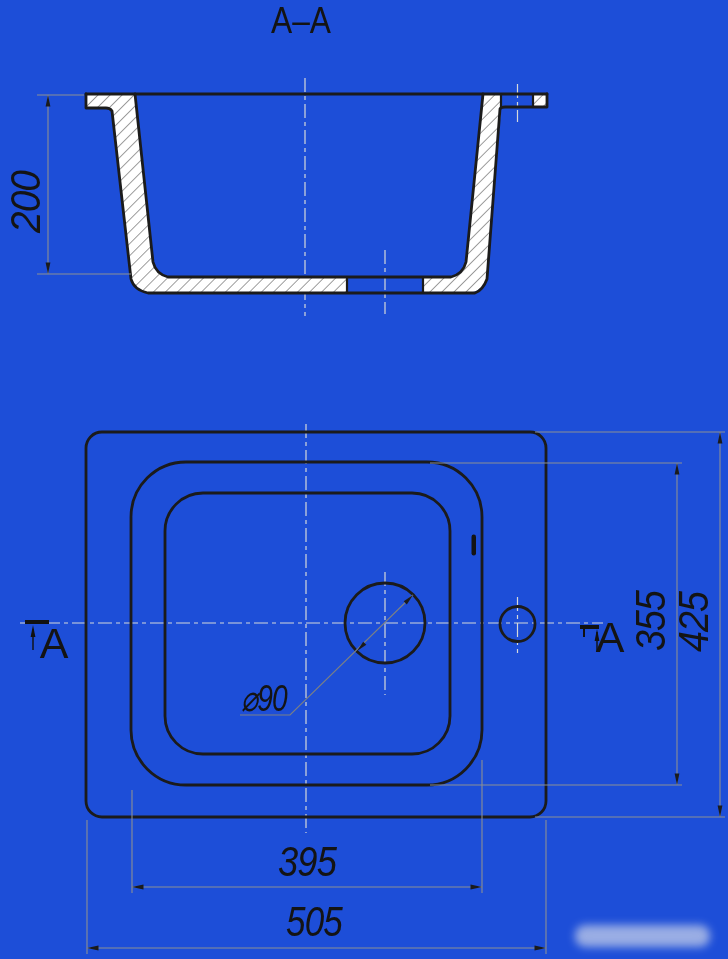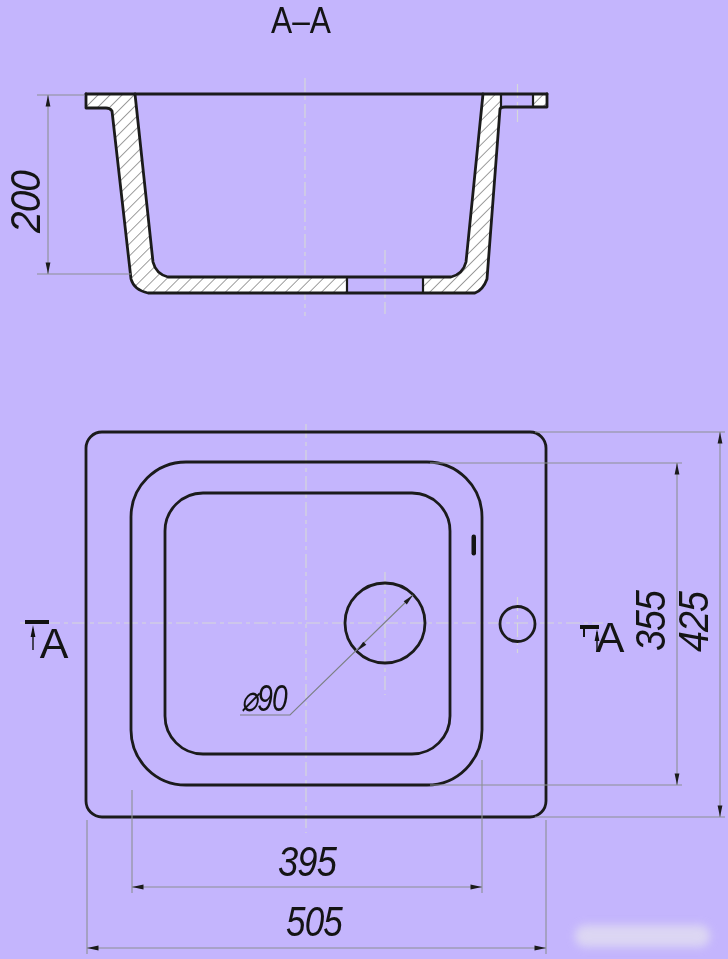--- a/index.html
+++ b/index.html
@@ -1,16 +1,16 @@
 <!DOCTYPE html>
 <html><head>
 <meta charset="utf-8">
 <style>
   html,body{margin:0;padding:0;background:#ffffff;}
-  .page{position:relative;width:728px;height:959px;background:#c4b5fd;overflow:hidden;
+  .page{position:relative;width:728px;height:959px;background:#1d4ed8;overflow:hidden;
         font-family:"Liberation Sans", sans-serif;}
   svg text{font-family:"Liberation Sans", sans-serif;fill:#141414;}
   .dim-num{font-size:42px;font-style:italic;letter-spacing:-1px;}
   .dim-num-small{font-size:36px;font-style:italic;letter-spacing:-1px;}
   .sec-letter{font-size:43px;font-style:normal;}
   .view-title{font-size:37px;font-style:normal;}
 </style>
 </head>
 <body>
 

